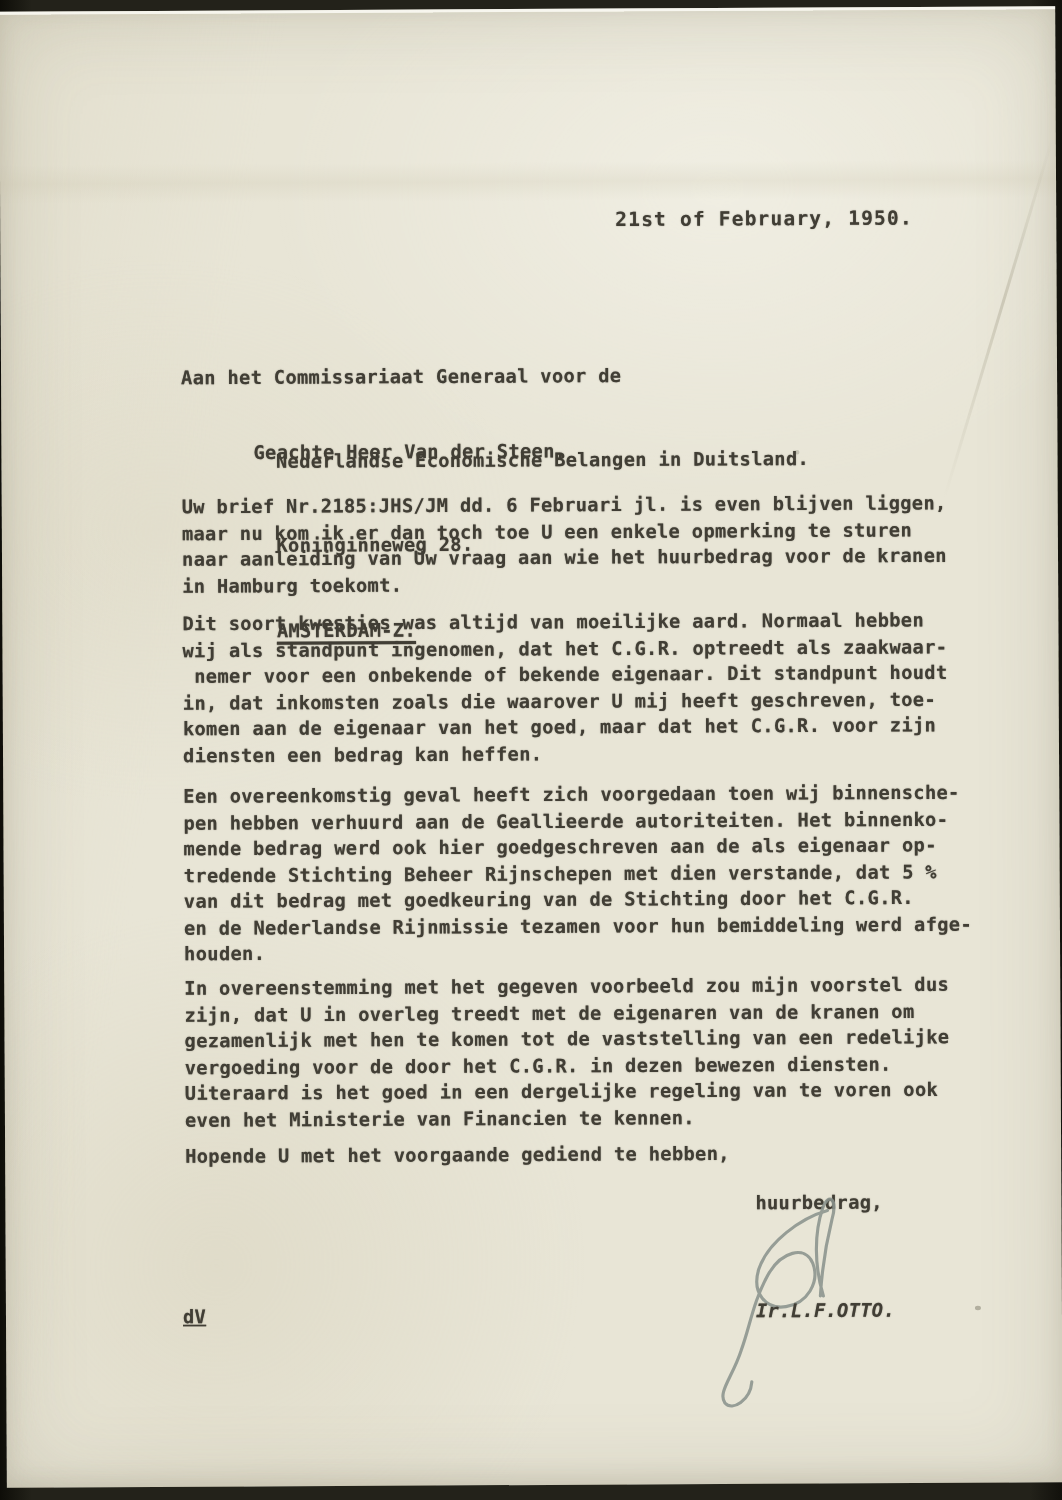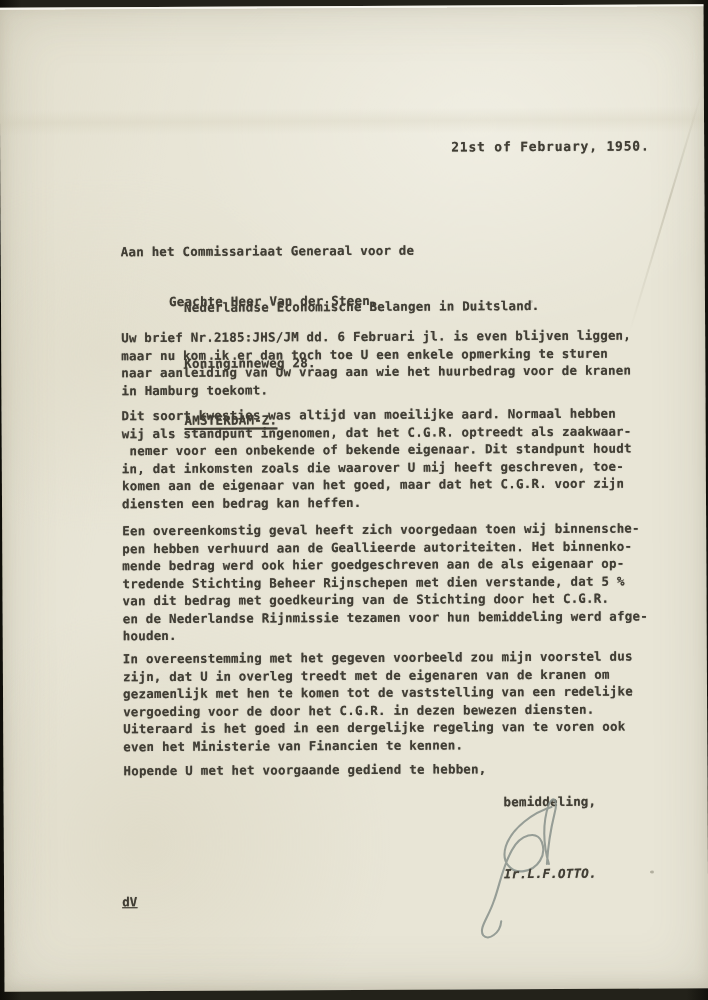--- a/index.html
+++ b/index.html
@@ -63,38 +63,37 @@
     font-weight: bold;
     letter-spacing: 0.2px;
     white-space: pre-wrap;
     text-shadow: 0 0 0.8px rgba(63,60,50,0.65);
   }
   .date-line {
     left: 410px;
     top: 131px;
     font-size: 13px;
     letter-spacing: 0.8px;
-    margin-left: 41px;
   }
   .address-block { left: 120px; top: 196px; line-height: 18.8px; }
   .address-block .indent { margin-left: 63px; }
   .address-block .city {
     text-decoration: underline;
     text-decoration-thickness: 1.5px;
     text-underline-offset: 2.5px;
   }
   .salutation { left: 120px; top: 284px; margin-left: 48px; }
   .para-1 { left: 120px; top: 320px; }
   .para-2 { left: 120px; top: 398px; }
   .para-3 { left: 120px; top: 513px; }
   .para-4 { left: 120px; top: 641px; }
   .closing-line { left: 120px; top: 753px; }
   .valediction { left: 500px; top: 786px; }
   .signer-name { left: 500px; top: 858px; font-style: italic; }
-  .typist { left: 118px; top: 884px; text-decoration: underline; }
+  .typist { left: 118px; top: 860px; text-decoration: underline; }
   .signature-svg {
     position: absolute;
     left: 460px;
     top: 785px;
     width: 120px;
     height: 155px;
   }
   .speck {
     position: absolute;
     background: rgba(90,86,72,0.38);
@@ -142,21 +141,21 @@
 
     <div class="typed para-4">In overeenstemming met het gegeven voorbeeld zou mijn voorstel dus
 zijn, dat U in overleg treedt met de eigenaren van de kranen om
 gezamenlijk met hen te komen tot de vaststelling van een redelijke
 vergoeding voor de door het C.G.R. in dezen bewezen diensten.
 Uiteraard is het goed in een dergelijke regeling van te voren ook
 even het Ministerie van Financien te kennen.</div>
 
     <div class="typed closing-line">Hopende U met het voorgaande gediend te hebben,</div>
 
-    <div class="typed valediction">bemiddeling,</div>
+    <div class="typed valediction">huurbedrag,</div>
 
     <svg class="signature-svg" viewBox="0 0 120 155" fill="none" stroke="#8b948e" stroke-width="2.1" stroke-linecap="round" opacity="0.88">
       <path d="M85,72 C79,52 79,30 85,13 C89,3 95,7 91,21 C87,37 84,56 83,72"></path>
       <path d="M88,15 C70,20 48,36 42,54 C37,70 47,81 60,79 C74,77 83,63 78,50
                C73,38 57,42 48,58 C38,76 36,92 30,108 C24,126 14,136 19,143
                C24,149 36,141 37,129"></path>
     </svg>
 
     <div class="typed signer-name">Ir.L.F.OTTO.</div>
 

